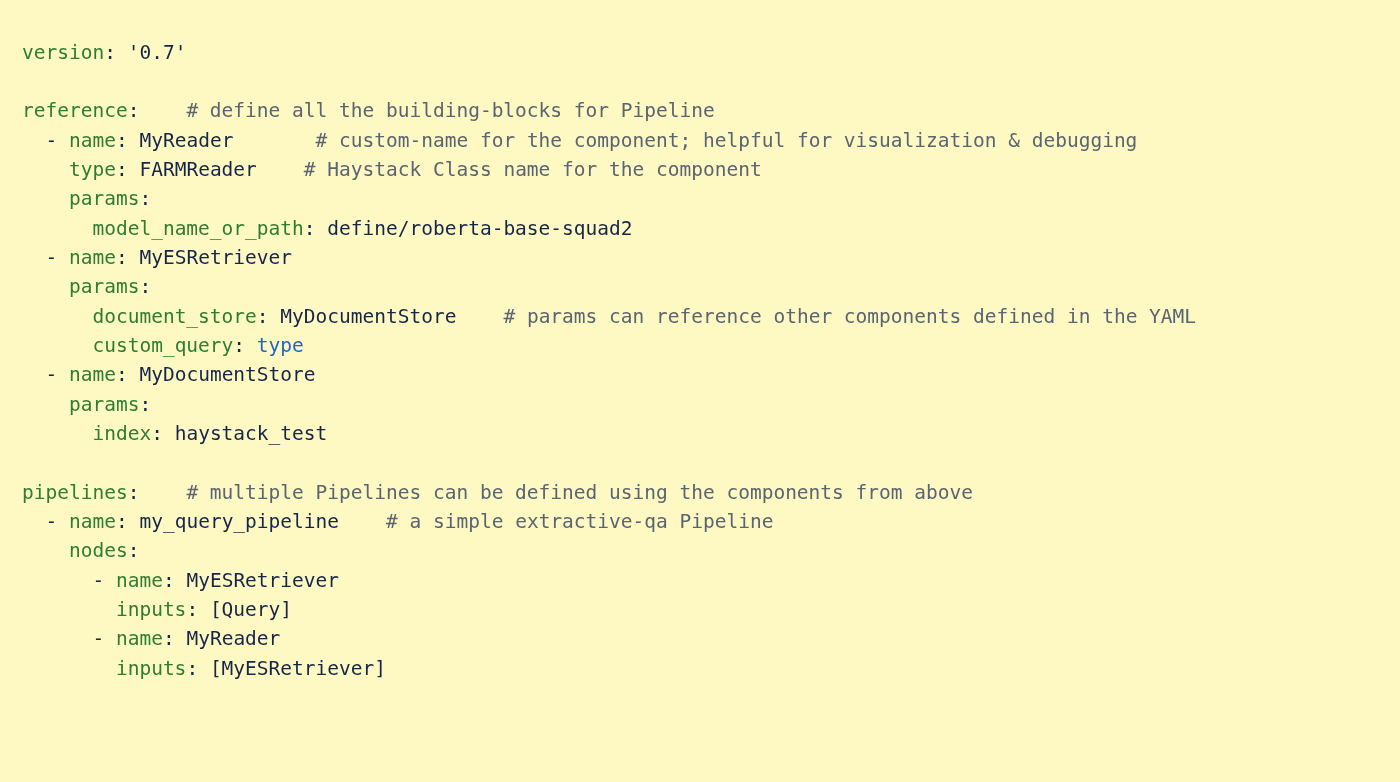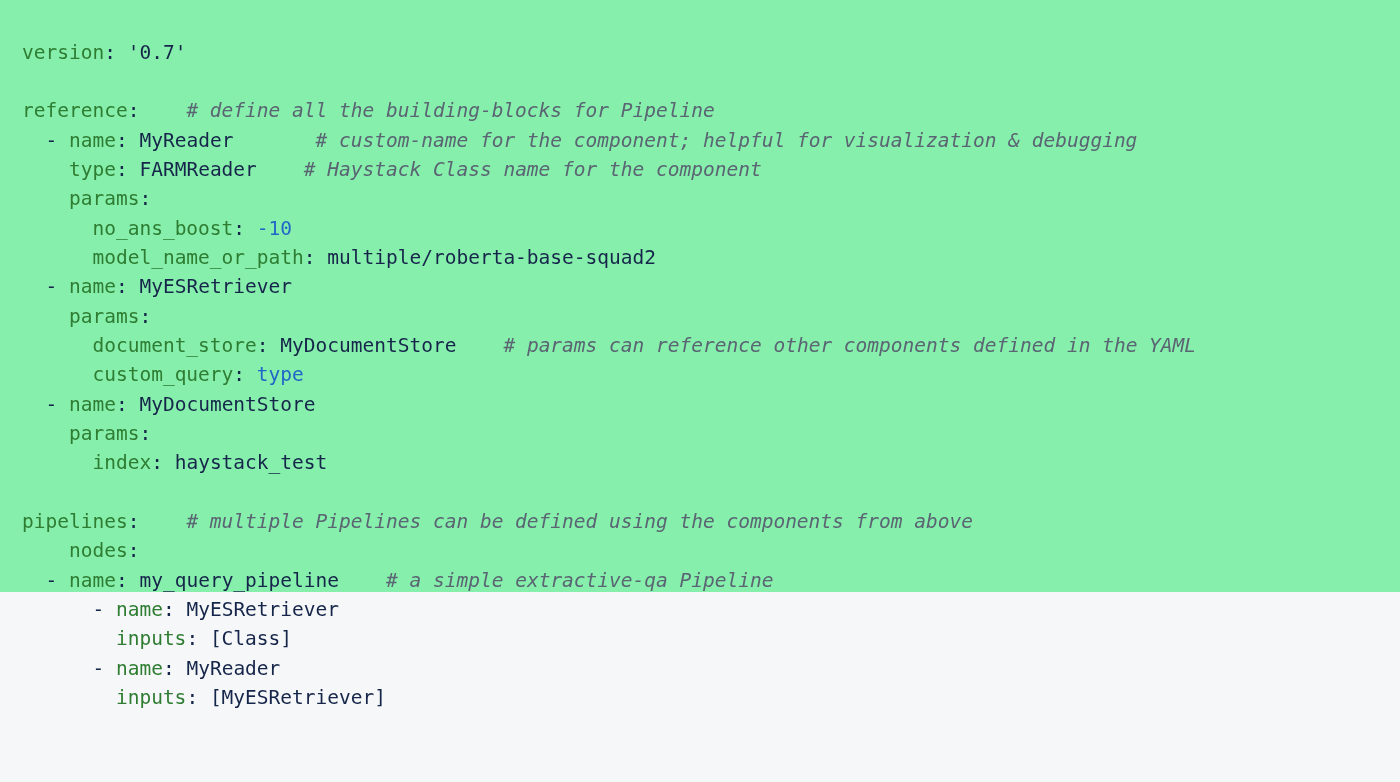--- a/index.html
+++ b/index.html
@@ -8,22 +8,22 @@
     background: #f6f7f9;
   }
   body {
     width: 1400px;
     height: 782px;
     overflow: hidden;
     font-family: "DejaVu Sans Mono", "Liberation Mono", monospace;
   }
   #yaml-viewer {
     width: 1400px;
-    height: 592px;
-    background: #86efac;
+    height: 782px;
+    background: #fef9c3;
     box-sizing: border-box;
     padding: 18px 0 0 22px;
   }
   .code-block {
     font-family: "DejaVu Sans Mono", "Liberation Mono", monospace;
     font-size: 19.5px;
     line-height: 29.35px;
     letter-spacing: 0px;
     white-space: pre;
     -webkit-font-smoothing: antialiased;
@@ -32,46 +32,45 @@
     white-space: pre;
     height: 29.35px;
     display: block;
   }
   .line.blank { color: transparent; }
   .tok-key     { color: #2e7d32; }
   .tok-value   { color: #16264a; }
   .tok-num     { color: #2166c7; }
   .tok-null    { color: #2166c7; }
   .tok-str     { color: #16264a; }
-  .tok-comment { color: #5a6472; font-style: italic; }
+  .tok-comment { color: #5a6472; }
   .tok-punct   { color: #16264a; }
   .tok-dash    { color: #16264a; }
   .tok-plain   { color: #16264a; }
 </style>
 </head>
 <body>
 
 <div id="yaml-viewer">
   <pre class="code-block" id="code-block"><span class="line"><span class="tok-key">version</span><span class="tok-punct">:</span><span class="tok-plain"> </span><span class="tok-str">'0.7'</span>
 </span><span class="line blank">
 </span><span class="line"><span class="tok-key">reference</span><span class="tok-punct">:</span><span class="tok-plain">    </span><span class="tok-comment"># define all the building-blocks for Pipeline</span>
 </span><span class="line"><span class="tok-plain">  </span><span class="tok-dash">-</span><span class="tok-plain"> </span><span class="tok-key">name</span><span class="tok-punct">:</span><span class="tok-plain"> </span><span class="tok-value">MyReader</span><span class="tok-plain">       </span><span class="tok-comment"># custom-name for the component; helpful for visualization &amp; debugging</span>
 </span><span class="line"><span class="tok-plain">    </span><span class="tok-key">type</span><span class="tok-punct">:</span><span class="tok-plain"> </span><span class="tok-value">FARMReader</span><span class="tok-plain">    </span><span class="tok-comment"># Haystack Class name for the component</span>
 </span><span class="line"><span class="tok-plain">    </span><span class="tok-key">params</span><span class="tok-punct">:</span>
-</span><span class="line"><span class="tok-plain">      </span><span class="tok-key">no_ans_boost</span><span class="tok-punct">:</span><span class="tok-plain"> </span><span class="tok-num">-10</span>
-</span><span class="line"><span class="tok-plain">      </span><span class="tok-key">model_name_or_path</span><span class="tok-punct">:</span><span class="tok-plain"> </span><span class="tok-value">multiple/roberta-base-squad2</span>
+</span><span class="line"><span class="tok-plain">      </span><span class="tok-key">model_name_or_path</span><span class="tok-punct">:</span><span class="tok-plain"> </span><span class="tok-value">define/roberta-base-squad2</span>
 </span><span class="line"><span class="tok-plain">  </span><span class="tok-dash">-</span><span class="tok-plain"> </span><span class="tok-key">name</span><span class="tok-punct">:</span><span class="tok-plain"> </span><span class="tok-value">MyESRetriever</span>
 </span><span class="line"><span class="tok-plain">    </span><span class="tok-key">params</span><span class="tok-punct">:</span>
 </span><span class="line"><span class="tok-plain">      </span><span class="tok-key">document_store</span><span class="tok-punct">:</span><span class="tok-plain"> </span><span class="tok-value">MyDocumentStore</span><span class="tok-plain">    </span><span class="tok-comment"># params can reference other components defined in the YAML</span>
 </span><span class="line"><span class="tok-plain">      </span><span class="tok-key">custom_query</span><span class="tok-punct">:</span><span class="tok-plain"> </span><span class="tok-null">type</span>
 </span><span class="line"><span class="tok-plain">  </span><span class="tok-dash">-</span><span class="tok-plain"> </span><span class="tok-key">name</span><span class="tok-punct">:</span><span class="tok-plain"> </span><span class="tok-value">MyDocumentStore</span>
 </span><span class="line"><span class="tok-plain">    </span><span class="tok-key">params</span><span class="tok-punct">:</span>
 </span><span class="line"><span class="tok-plain">      </span><span class="tok-key">index</span><span class="tok-punct">:</span><span class="tok-plain"> </span><span class="tok-value">haystack_test</span>
 </span><span class="line blank">
 </span><span class="line"><span class="tok-key">pipelines</span><span class="tok-punct">:</span><span class="tok-plain">    </span><span class="tok-comment"># multiple Pipelines can be defined using the components from above</span>
+</span><span class="line"><span class="tok-plain">  </span><span class="tok-dash">-</span><span class="tok-plain"> </span><span class="tok-key">name</span><span class="tok-punct">:</span><span class="tok-plain"> </span><span class="tok-value">my_query_pipeline</span><span class="tok-plain">    </span><span class="tok-comment"># a simple extractive-qa Pipeline</span>
 </span><span class="line"><span class="tok-plain">    </span><span class="tok-key">nodes</span><span class="tok-punct">:</span>
-</span><span class="line"><span class="tok-plain">  </span><span class="tok-dash">-</span><span class="tok-plain"> </span><span class="tok-key">name</span><span class="tok-punct">:</span><span class="tok-plain"> </span><span class="tok-value">my_query_pipeline</span><span class="tok-plain">    </span><span class="tok-comment"># a simple extractive-qa Pipeline</span>
 </span><span class="line"><span class="tok-plain">      </span><span class="tok-dash">-</span><span class="tok-plain"> </span><span class="tok-key">name</span><span class="tok-punct">:</span><span class="tok-plain"> </span><span class="tok-value">MyESRetriever</span>
-</span><span class="line"><span class="tok-plain">        </span><span class="tok-key">inputs</span><span class="tok-punct">:</span><span class="tok-plain"> </span><span class="tok-value">[Class]</span>
+</span><span class="line"><span class="tok-plain">        </span><span class="tok-key">inputs</span><span class="tok-punct">:</span><span class="tok-plain"> </span><span class="tok-value">[Query]</span>
 </span><span class="line"><span class="tok-plain">      </span><span class="tok-dash">-</span><span class="tok-plain"> </span><span class="tok-key">name</span><span class="tok-punct">:</span><span class="tok-plain"> </span><span class="tok-value">MyReader</span>
 </span><span class="line"><span class="tok-plain">        </span><span class="tok-key">inputs</span><span class="tok-punct">:</span><span class="tok-plain"> </span><span class="tok-value">[MyESRetriever]</span>
 </span></pre>
 </div>
 
 </body></html>

